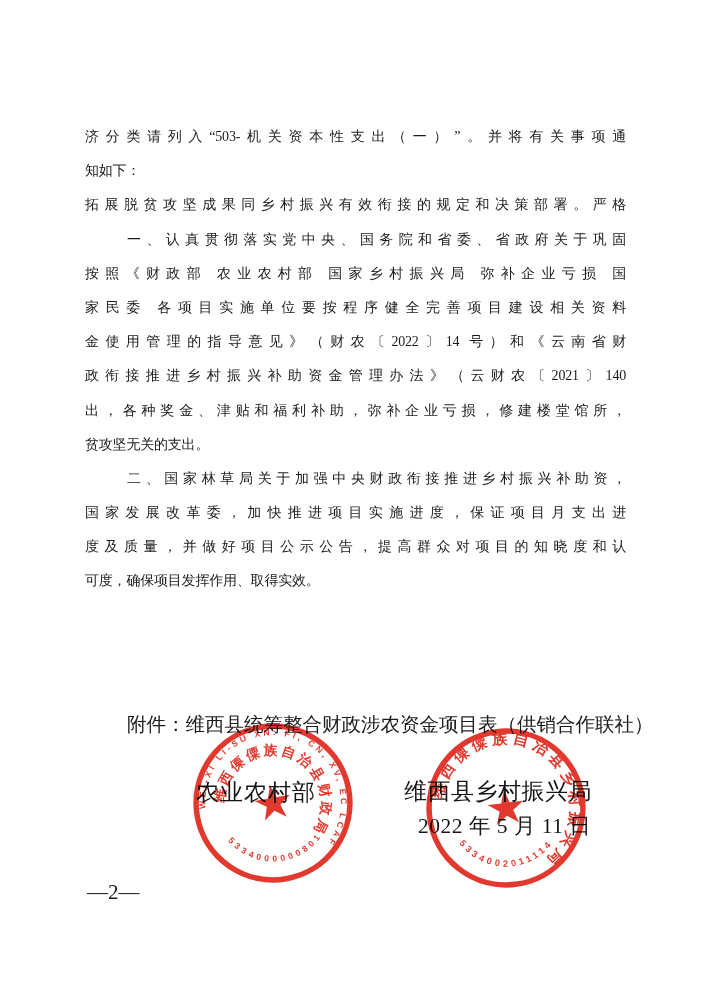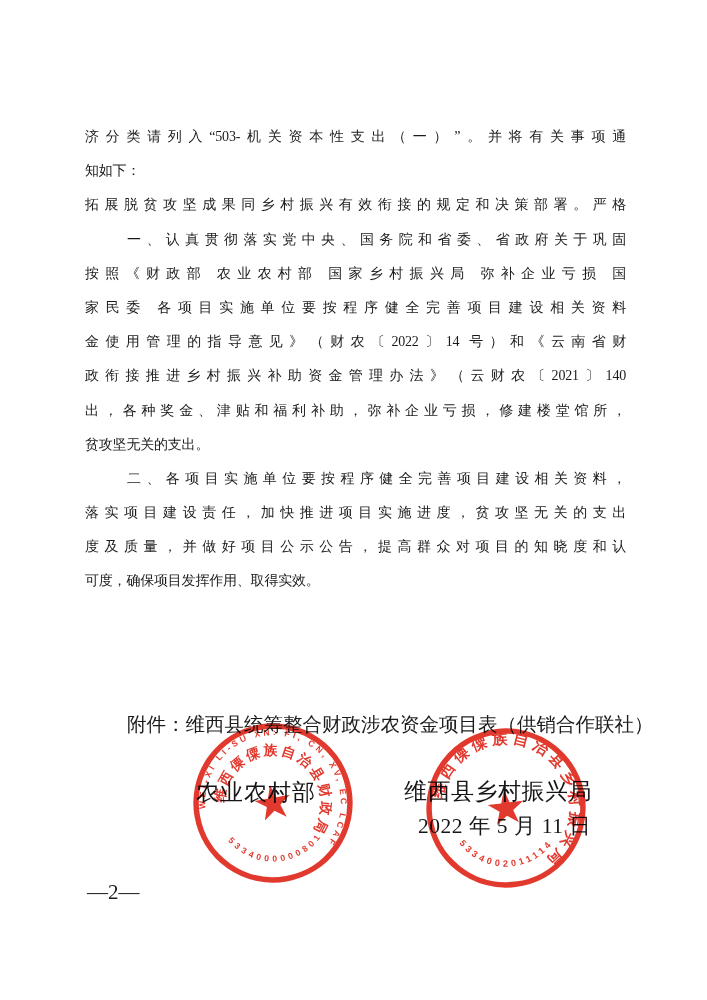--- a/index.html
+++ b/index.html
@@ -88,22 +88,22 @@
     <div class="doc-line">济分类请列入“503-机关资本性支出（一）”。并将有关事项通</div>
     <div class="doc-line p-end">知如下：</div>
     <div class="doc-line">拓展脱贫攻坚成果同乡村振兴有效衔接的规定和决策部署。严格</div>
     <div class="doc-line indent">一、认真贯彻落实党中央、国务院和省委、省政府关于巩固</div>
     <div class="doc-line">按照《财政部 农业农村部 国家乡村振兴局 弥补企业亏损 国</div>
     <div class="doc-line">家民委 各项目实施单位要按程序健全完善项目建设相关资料</div>
     <div class="doc-line">金使用管理的指导意见》（财农〔2022〕14 号）和《云南省财</div>
     <div class="doc-line">政衔接推进乡村振兴补助资金管理办法》（云财农〔2021〕140</div>
     <div class="doc-line">出，各种奖金、津贴和福利补助，弥补企业亏损，修建楼堂馆所，</div>
     <div class="doc-line p-end">贫攻坚无关的支出。</div>
-    <div class="doc-line indent">二、各项目实施单位要按程序健全完善项目建设相关资料，</div>
-    <div class="doc-line">落实项目建设责任，加快推进项目实施进度，贫攻坚无关的支出</div>
+    <div class="doc-line indent">二、国家林草局关于加强中央财政衔接推进乡村振兴补助资，</div>
+    <div class="doc-line">国家发展改革委，加快推进项目实施进度，保证项目月支出进</div>
     <div class="doc-line">度及质量，并做好项目公示公告，提高群众对项目的知晓度和认</div>
     <div class="doc-line p-end">可度，确保项目发挥作用、取得实效。</div>
   </div>
 
   <div class="attachment-line">附件：维西县统筹整合财政涉农资金项目表（供销合作联社）</div>
 
   <div class="sig sig-left">农业农村部</div>
   <div class="sig sig-right">维西县乡村振兴局</div>
   <div class="doc-date">2022 年 5 月 11 日</div>
 

